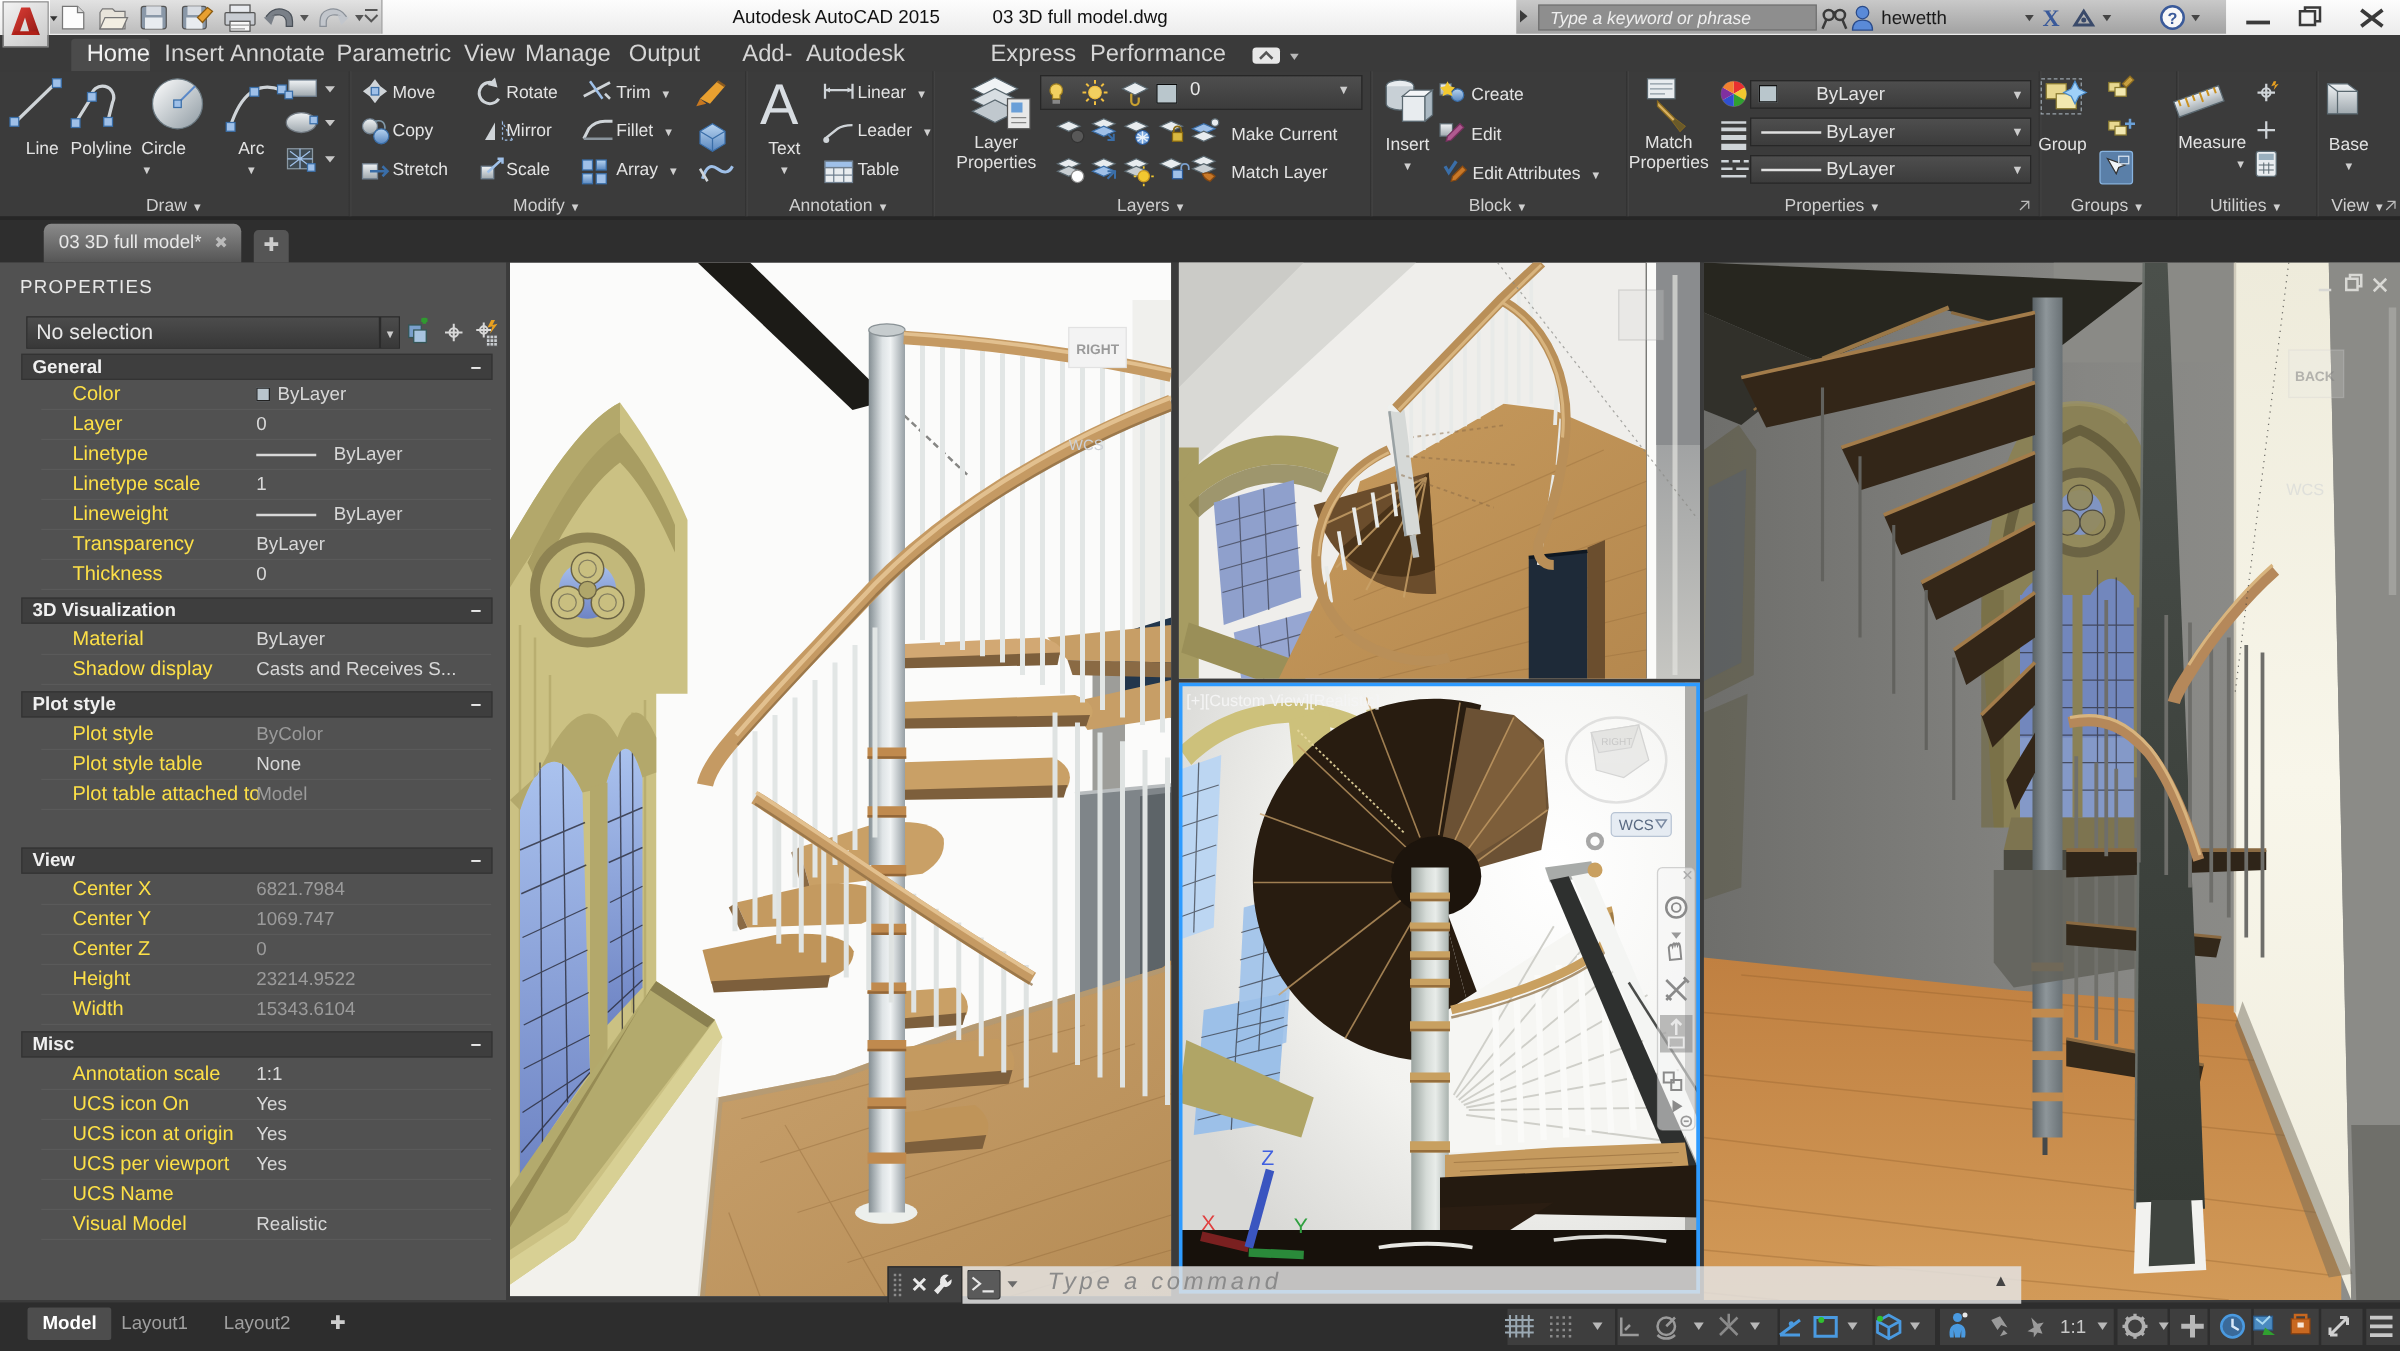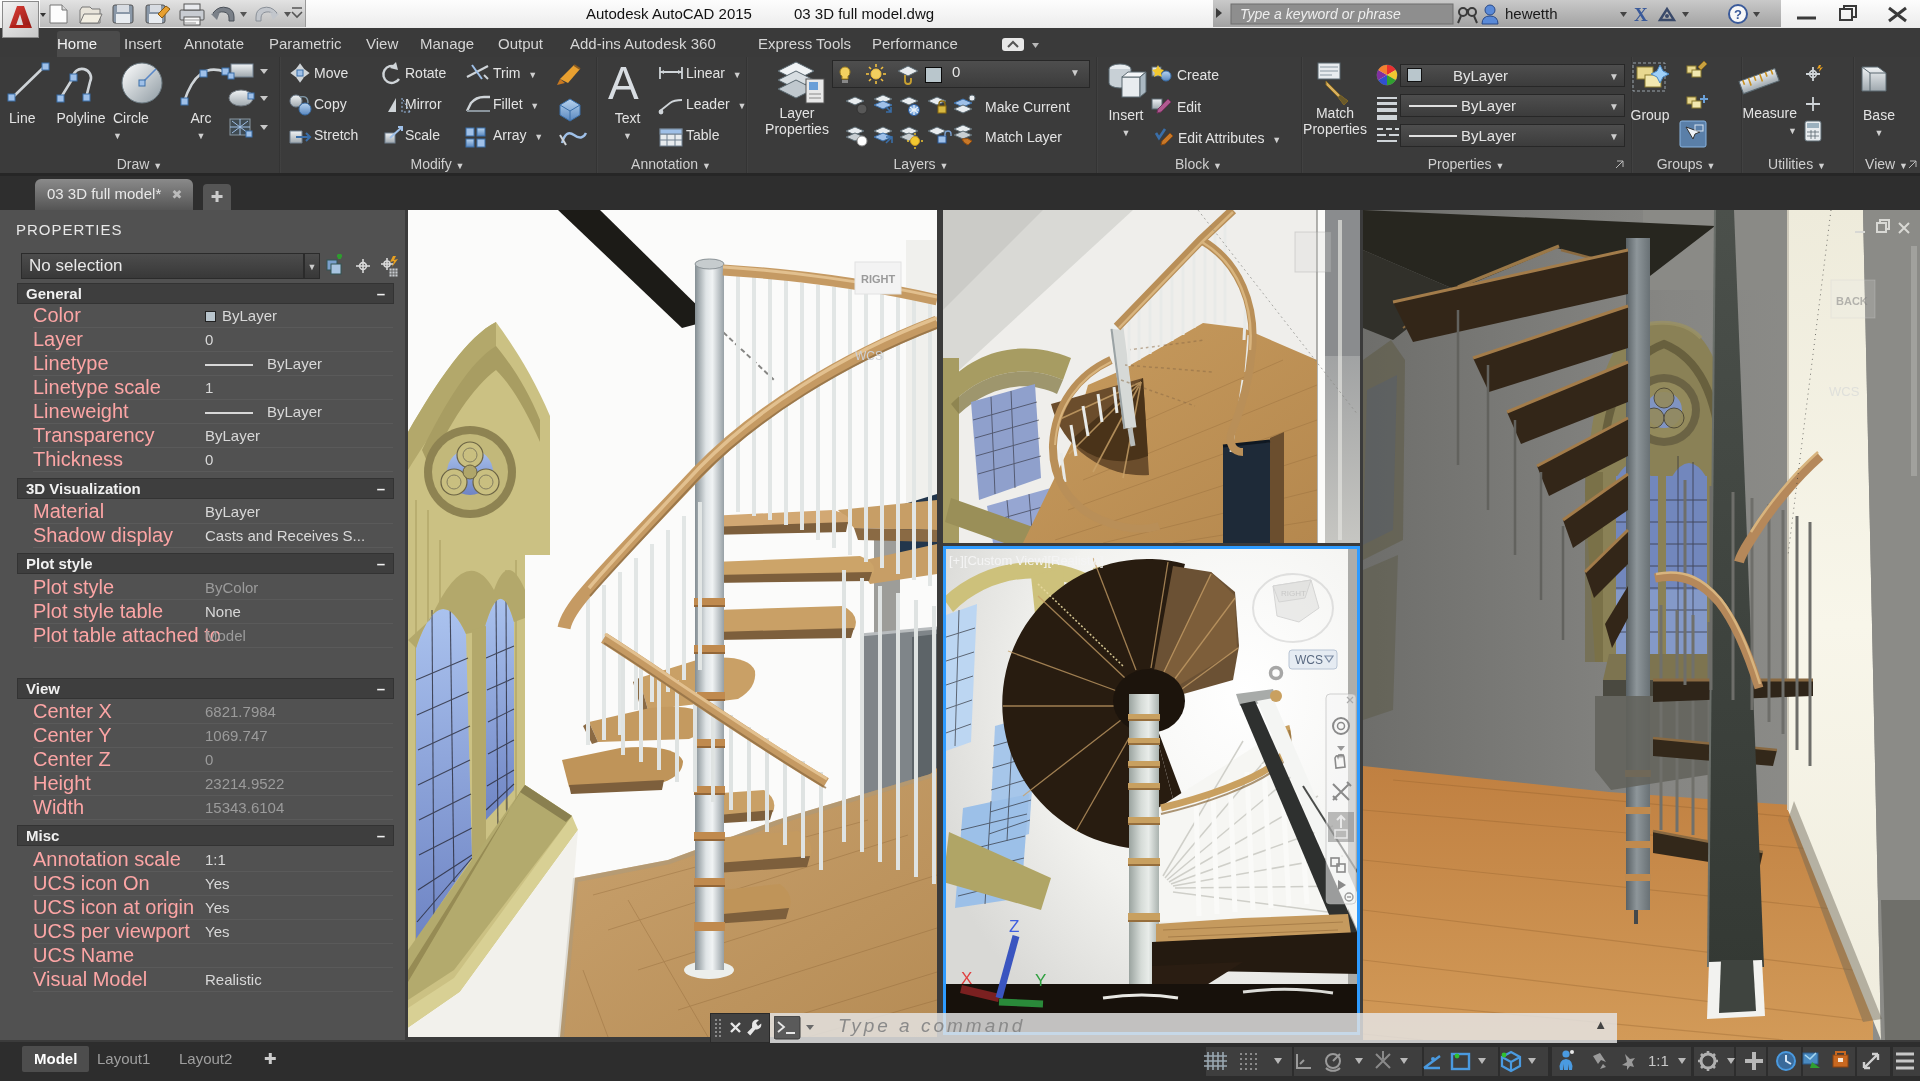--- a/index.html
+++ b/index.html
@@ -8,39 +8,39 @@
 .abs{position:absolute}
 
 #titlebar{left:0;top:0;width:1920px;height:28px;background:linear-gradient(#fdfdfd,#ececec)}
 #qat{left:40px;top:0;width:266px;height:27px;background:linear-gradient(#e2e2e2,#bcbcbc);border-right:1px solid #9a9a9a}
 #logo{left:2px;top:1px;width:37px;height:37px;background:linear-gradient(145deg,#f2f2f2,#c8c8c8);border:1px solid #8a8a8a;z-index:60}
 #titletext{left:0;top:0;width:1920px;height:27px;font-size:15px;color:#111;}
 #searchzone{left:1213px;top:0;width:568px;height:27px;background:linear-gradient(#c9c9c9,#a2a2a2)}
 #winbtns{left:1781px;top:0;width:139px;height:27px;background:linear-gradient(#fdfdfd,#ececec)}
 
 #ribbontabs{left:0;top:28px;width:1920px;height:29px;background:#3a3a3a}
-.rtab{position:absolute;top:3px;height:26px;line-height:26px;color:#d5d5d5;font-size:15px;text-align:left}
+.rtab{position:absolute;top:3px;height:26px;line-height:26px;color:#d5d5d5;font-size:19px;text-align:right}
 .rtab.active{background:#4b4b4b;color:#f2f2f2;border-radius:3px 3px 0 0}
 
 #ribbon{left:0;top:57px;width:1920px;height:119px;background:#3b3b3b;border-bottom:3px solid #262626}
 .psep{position:absolute;top:0;width:2px;height:116px;background:linear-gradient(90deg,#2d2d2d,#474747)}
 .pfoot{position:absolute;top:99px;height:17px;font-size:14px;color:#cfcfcf;text-align:center;width:100%}
 .panel{position:absolute;top:0;height:116px}
 .pflabel{position:absolute;font-size:14px;color:#e3e3e3}
 .dd{color:#cfcfcf;font-size:9px}
 
 #doctabs{left:0;top:176px;width:1920px;height:34px;background:#2e2e2e}
 #dtab{position:absolute;left:35px;top:3px;width:158px;height:31px;background:linear-gradient(#8a8a8a,#555);border-radius:6px 6px 0 0;color:#e8e8e8;font-size:15px;line-height:30px;padding-left:12px}
 #dplus{position:absolute;left:203px;top:8px;width:28px;height:26px;background:#555;border-radius:4px 4px 0 0;color:#ccc;text-align:center;line-height:26px;font-size:15px}
 
 #props{left:0;top:210px;width:405px;height:830px;background:#515151;font-size:15px;color:#dcdcdc}
 .sect{position:absolute;left:17px;width:377px;height:21px;background:#3e3e3e;border:1px solid #333;font-weight:bold;color:#f0f0f0;font-size:15px;line-height:19px;padding-left:8px}
 .sect .min{position:absolute;right:8px;top:0;font-weight:bold}
 .prow{position:absolute;left:33px;width:360px;height:24px;border-bottom:1px solid #5a5a5a;line-height:23px}
-.plabel{position:absolute;left:0;color:#fca5a5;font-size:20px;white-space:nowrap}
+.plabel{position:absolute;left:25px;color:#fde047;font-size:16px;white-space:nowrap}
 .pval{position:absolute;left:172px;color:#d8d8d8;font-size:15px;white-space:nowrap}
 .pval.mut{color:#9b9b9b}
 
 #viewarea{left:405px;top:210px;width:1515px;height:830px;background:#3b3b3b}
 
 #statusbar{left:0;top:1042px;width:1920px;height:39px;background:#2d2d2d}
 .ltab{position:absolute;top:4px;height:26px;line-height:26px;font-size:15px;color:#9f9f9f;padding:0 12px}
 .ltab.active{background:#4d4d4d;color:#fff;font-weight:bold;border-radius:2px}
 
 #cmdbtns{left:710px;top:1013px;width:60px;height:30px;background:#424242;border:1px solid #2a2a2a;z-index:50}
@@ -175,21 +175,21 @@
 <div class="panel" style="left:1631px;width:110px">
       <div class="pfoot">Groups <span class="dd">▼</span></div>
     </div>
 <div class="panel" style="left:1741px;width:112px">
       <div class="pfoot">Utilities <span class="dd">▼</span></div>
     </div>
 <div class="panel" style="left:1853px;width:67px">
       <div class="pfoot">View <span class="dd">▼</span></div>
     </div>
 
-<div class="pflabel" style="left:9px;top:53px;width:38px;text-align:left">Line</div>
+<div class="pflabel" style="left:9px;top:53px;width:38px;text-align:right">Line</div>
 <div class="pflabel" style="left:52px;top:53px;width:58px;text-align:center">Polyline</div>
 <div class="pflabel" style="left:113px;top:53px;width:58px;text-align:left">Circle<br><span class="dd">▼</span></div>
 <div class="pflabel" style="left:178px;top:53px;width:46px;text-align:center">Arc<br><span class="dd">▼</span></div>
 <div class="pflabel" style="left:314px;top:8px">Move</div>
 <div class="pflabel" style="left:405px;top:8px">Rotate</div>
 <div class="pflabel" style="left:493px;top:8px">Trim &nbsp;<span class="dd">▼</span></div>
 <div class="pflabel" style="left:314px;top:39px">Copy</div>
 <div class="pflabel" style="left:405px;top:39px">Mirror</div>
 <div class="pflabel" style="left:493px;top:39px">Fillet &nbsp;<span class="dd">▼</span></div>
 <div class="pflabel" style="left:314px;top:70px">Stretch</div>

